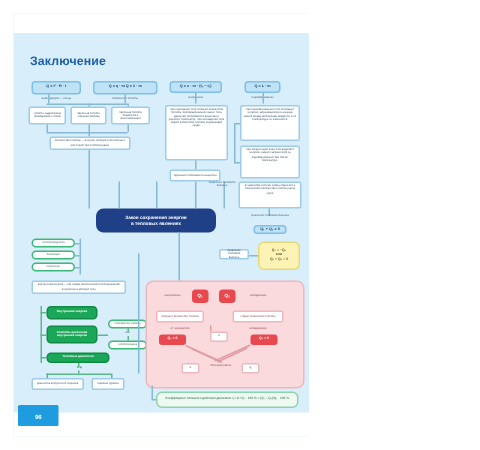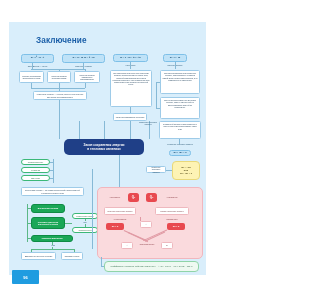--- a/index.html
+++ b/index.html
@@ -17,21 +17,20 @@
   .page-top-white{
     position:absolute;left:0;top:0;width:197px;height:13px;background:#ffffff;
   }
   .page-bottom-white{
     position:absolute;left:0;bottom:0;width:197px;height:16px;background:#ffffff;
   }
   .title{
     position:absolute;left:11px;top:27px;
     font-size:8.2px;font-weight:bold;color:#1b5fa8;
     letter-spacing:.1px;
-    margin-left:16px;
   }
   
   .node{position:absolute;box-sizing:border-box;display:flex;align-items:center;justify-content:center;text-align:center;}
   .formula{
     background:#bfe2f7;border:.5px solid #7ec0e8;border-radius:2.5px;
     color:#14486f;font-size:2.5px;font-weight:bold;line-height:1.15;padding:1px;
   }
   .whitebox{
     background:#ffffff;border:.5px solid #9ecbe8;border-radius:1.5px;
     color:#2a4a63;font-size:1.8px;line-height:1.25;padding:1.2px;

